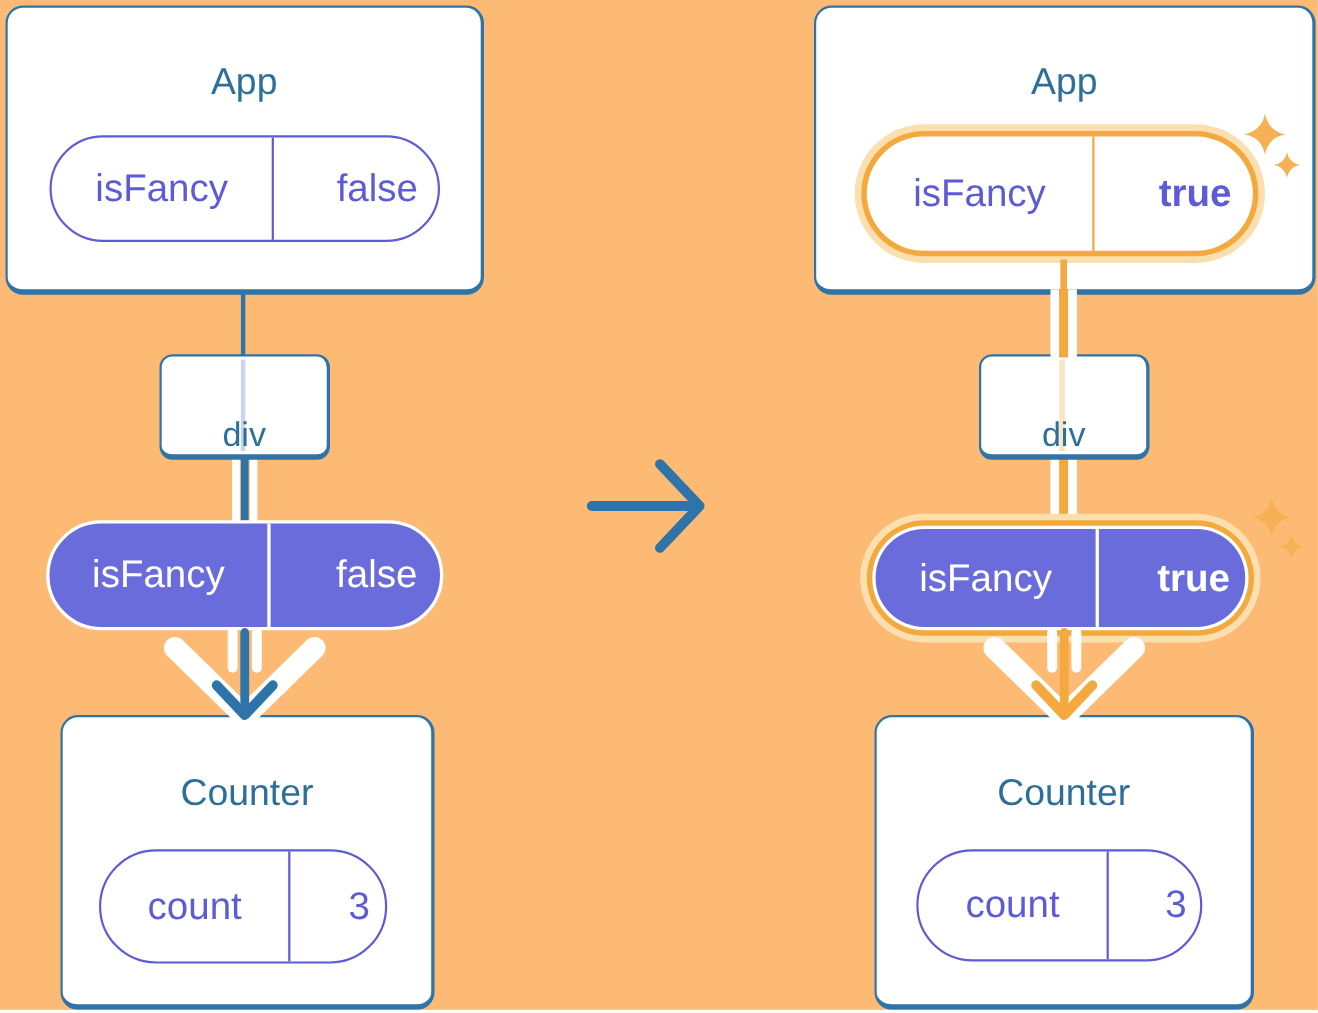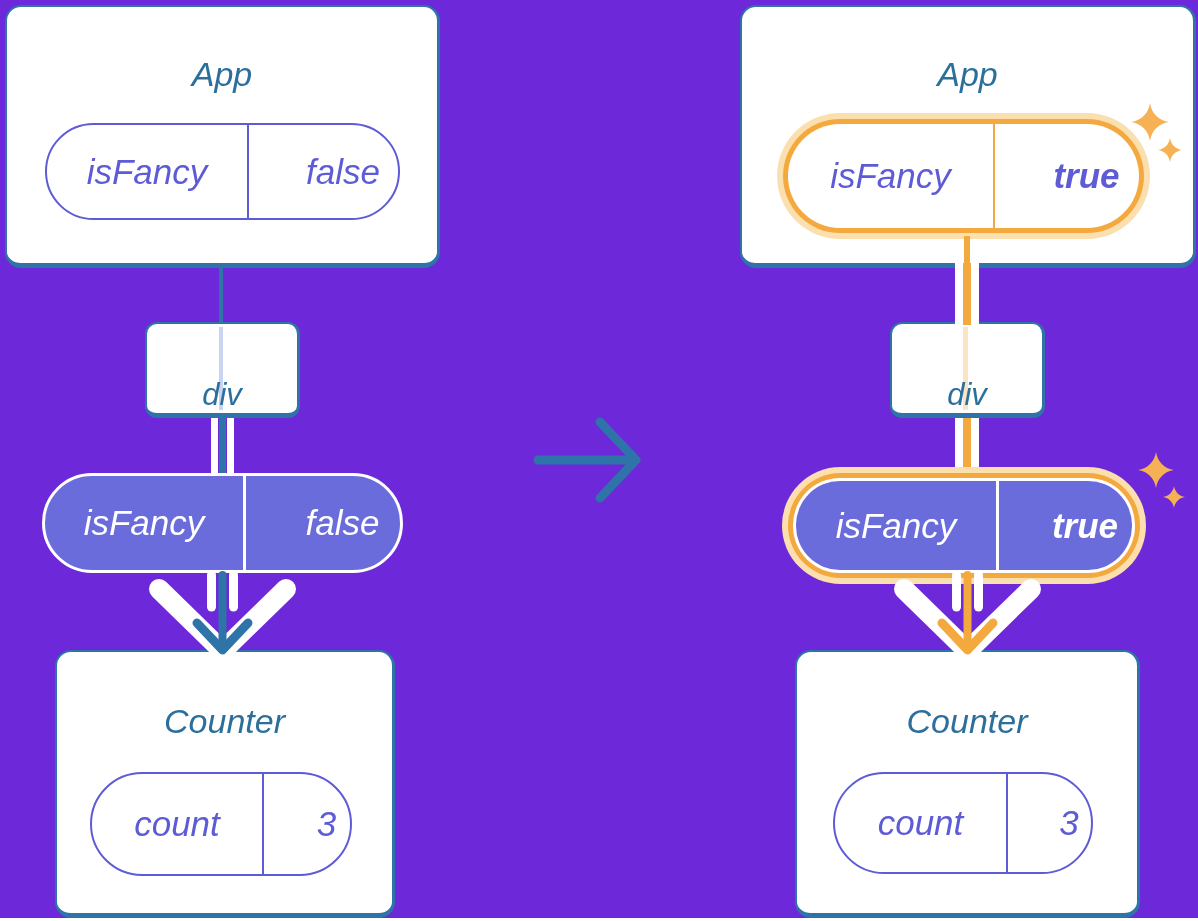--- a/index.html
+++ b/index.html
@@ -1,20 +1,19 @@
 <!DOCTYPE html>
 <html><head>
 <meta charset="utf-8">
 <style>
   html,body { margin:0; padding:0; }
   .stage {
     position:relative; width:1198px; height:918px;
-    background:#6d28d9; overflow:hidden;
+    background:#fdba74; overflow:hidden;
     font-family:"Liberation Sans", sans-serif;
-    font-style:italic;
   }
   .card {
     position:absolute; background:#fff; box-sizing:border-box;
     border:2px solid #2E74A8; border-right-width:3px; border-bottom-width:5px;
     border-radius:16px; z-index:2;
   }
   .card-title {
     position:absolute; left:0; width:100%; text-align:center;
     color:#2D6F9B; font-size:34px; font-weight:500; z-index:1;
   }

